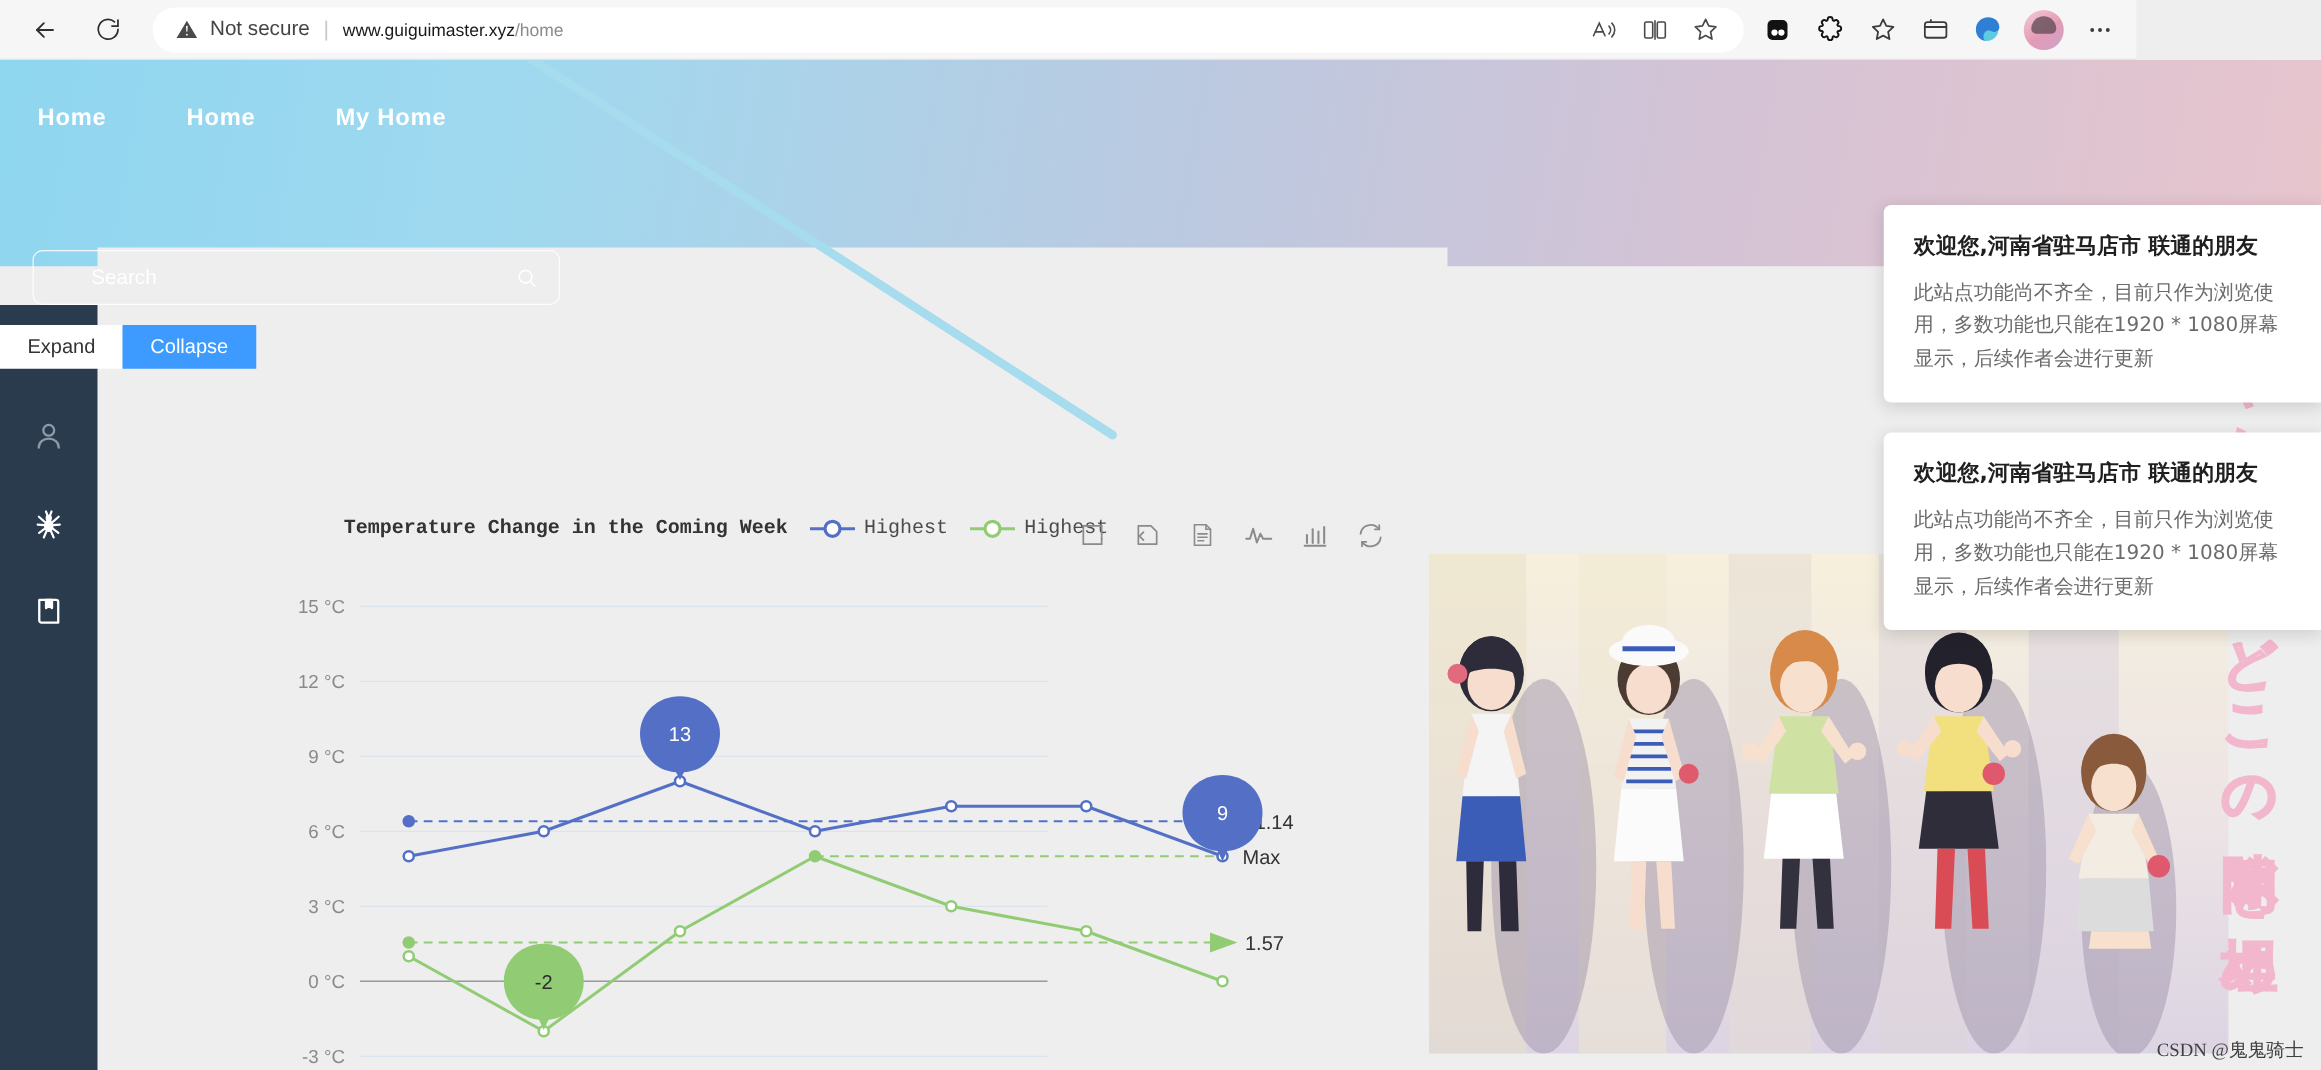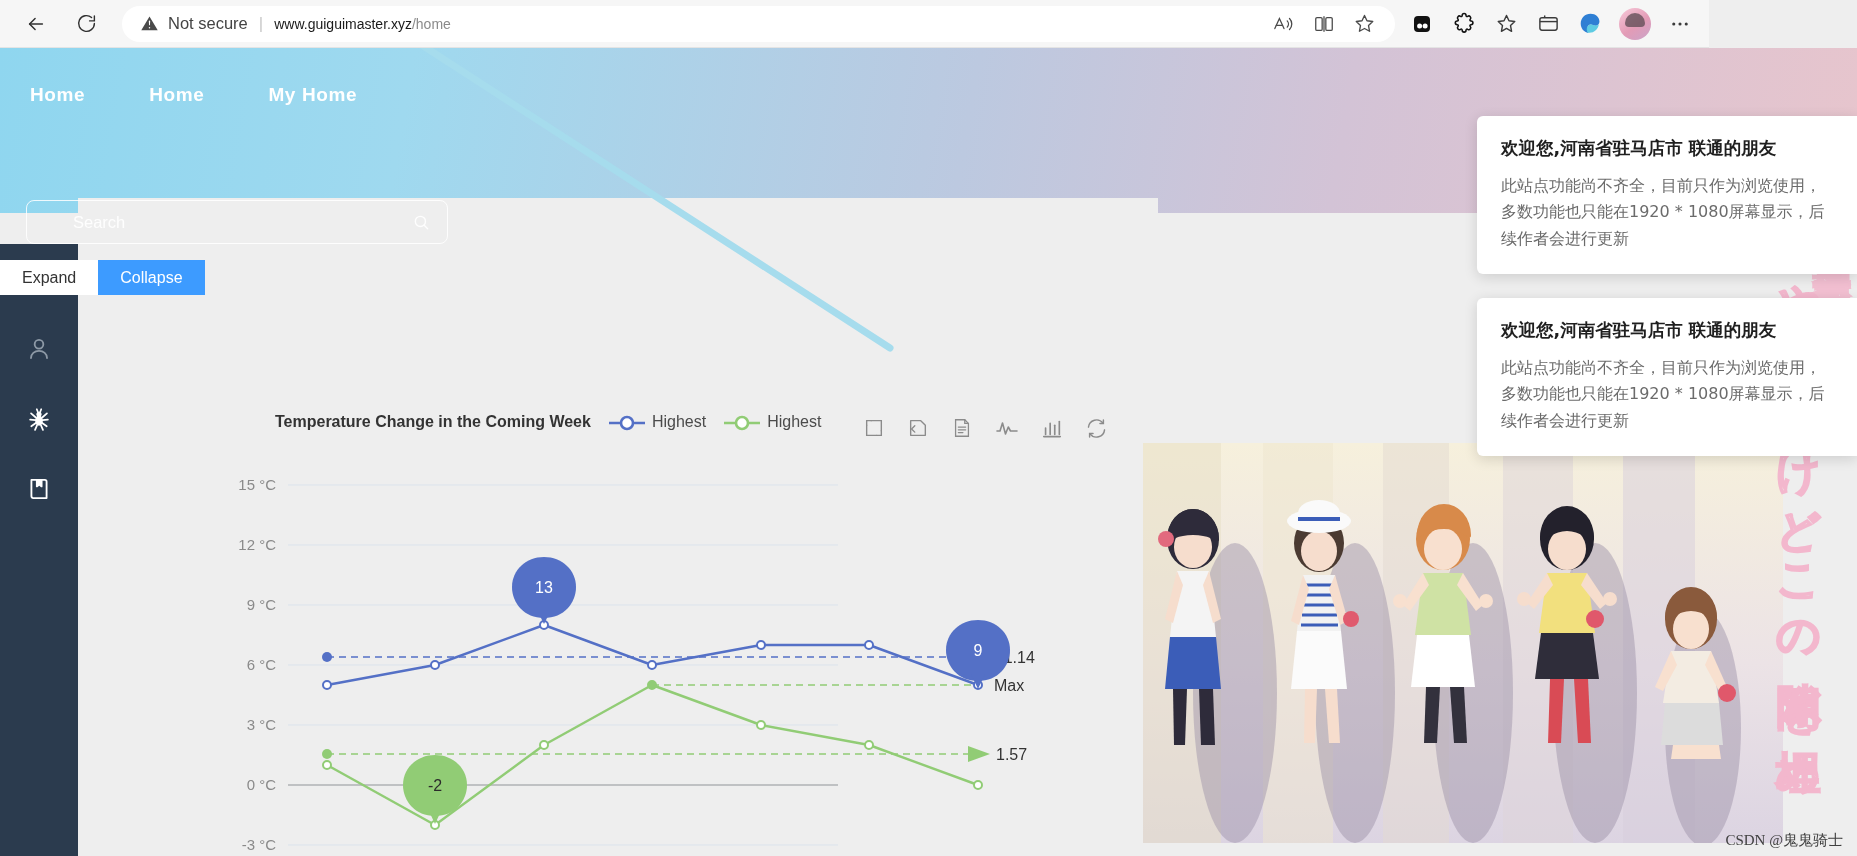--- a/index.html
+++ b/index.html
@@ -123,21 +123,21 @@
   }
 
   
   #chart-card {
     position: absolute; top: 150px; left: 78px;
     width: 1080px; height: 658px;
     background: #eeeeee;
   }
   #chart-header {
     position: absolute; top: 215px; left: 197px;
-    display: flex; align-items: center; gap: 18px;
+    display: flex; align-items: center; gap: 18px; font-family: Liberation Mono, monospace;
   }
   #chart-title { font-size: 16px; font-weight: bold; color: #333; }
   .legend-item { display: flex; align-items: flex-end; gap: 7px; }
   .legend-item span.lbl { font-size: 16px; color: #4b4b4b; }
   #chart-toolbox {
     position: absolute; top: 218px; left: 785px;
     display: flex; align-items: center; gap: 22px;
     color: #8b8b8b;
   }
   #plot { position: absolute; top: 0; left: 0; width: 1080px; height: 658px; }
@@ -161,26 +161,27 @@
     user-select: none;
     pointer-events: none;
     z-index: 25;
   }
   #jp-col-1 { top: 150px; right: 28px; font-size: 44px; }
   #jp-col-2 { top: 150px; right: 0px;  font-size: 38px; -webkit-text-stroke-width: 1.6px; opacity:.85;}
 
   
   .toast {
     position: absolute; right: 0px;
-    width: 380px;
+    width: 350px;
     background: #ffffff;
     border-radius: 6px 0 0 6px;
     box-shadow: 0 3px 14px rgba(0,0,0,.14);
     padding: 20px 22px 22px 24px;
     z-index: 30;
+    margin-top: 48px;
   }
   #toast-1 { top: 68px; }
   #toast-2 { top: 250px; }
   .toast .t-title {
     font-family: "DejaVu Sans", sans-serif;
     font-size: 17.5px; font-weight: bold; color: #1f1f1f;
     margin-bottom: 13px;
   }
   .toast .t-body {
     font-family: "DejaVu Sans", sans-serif;

